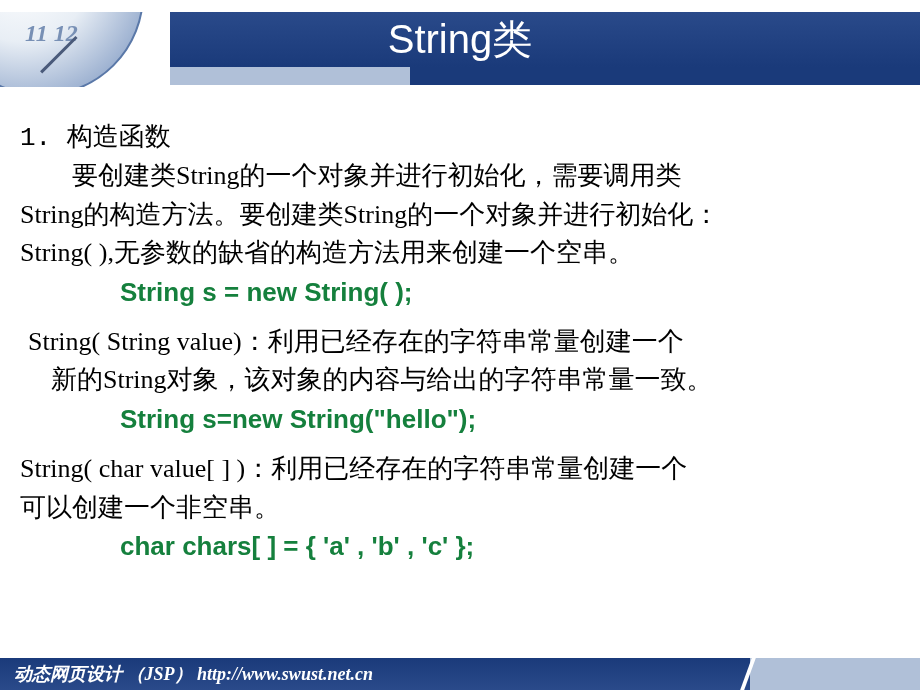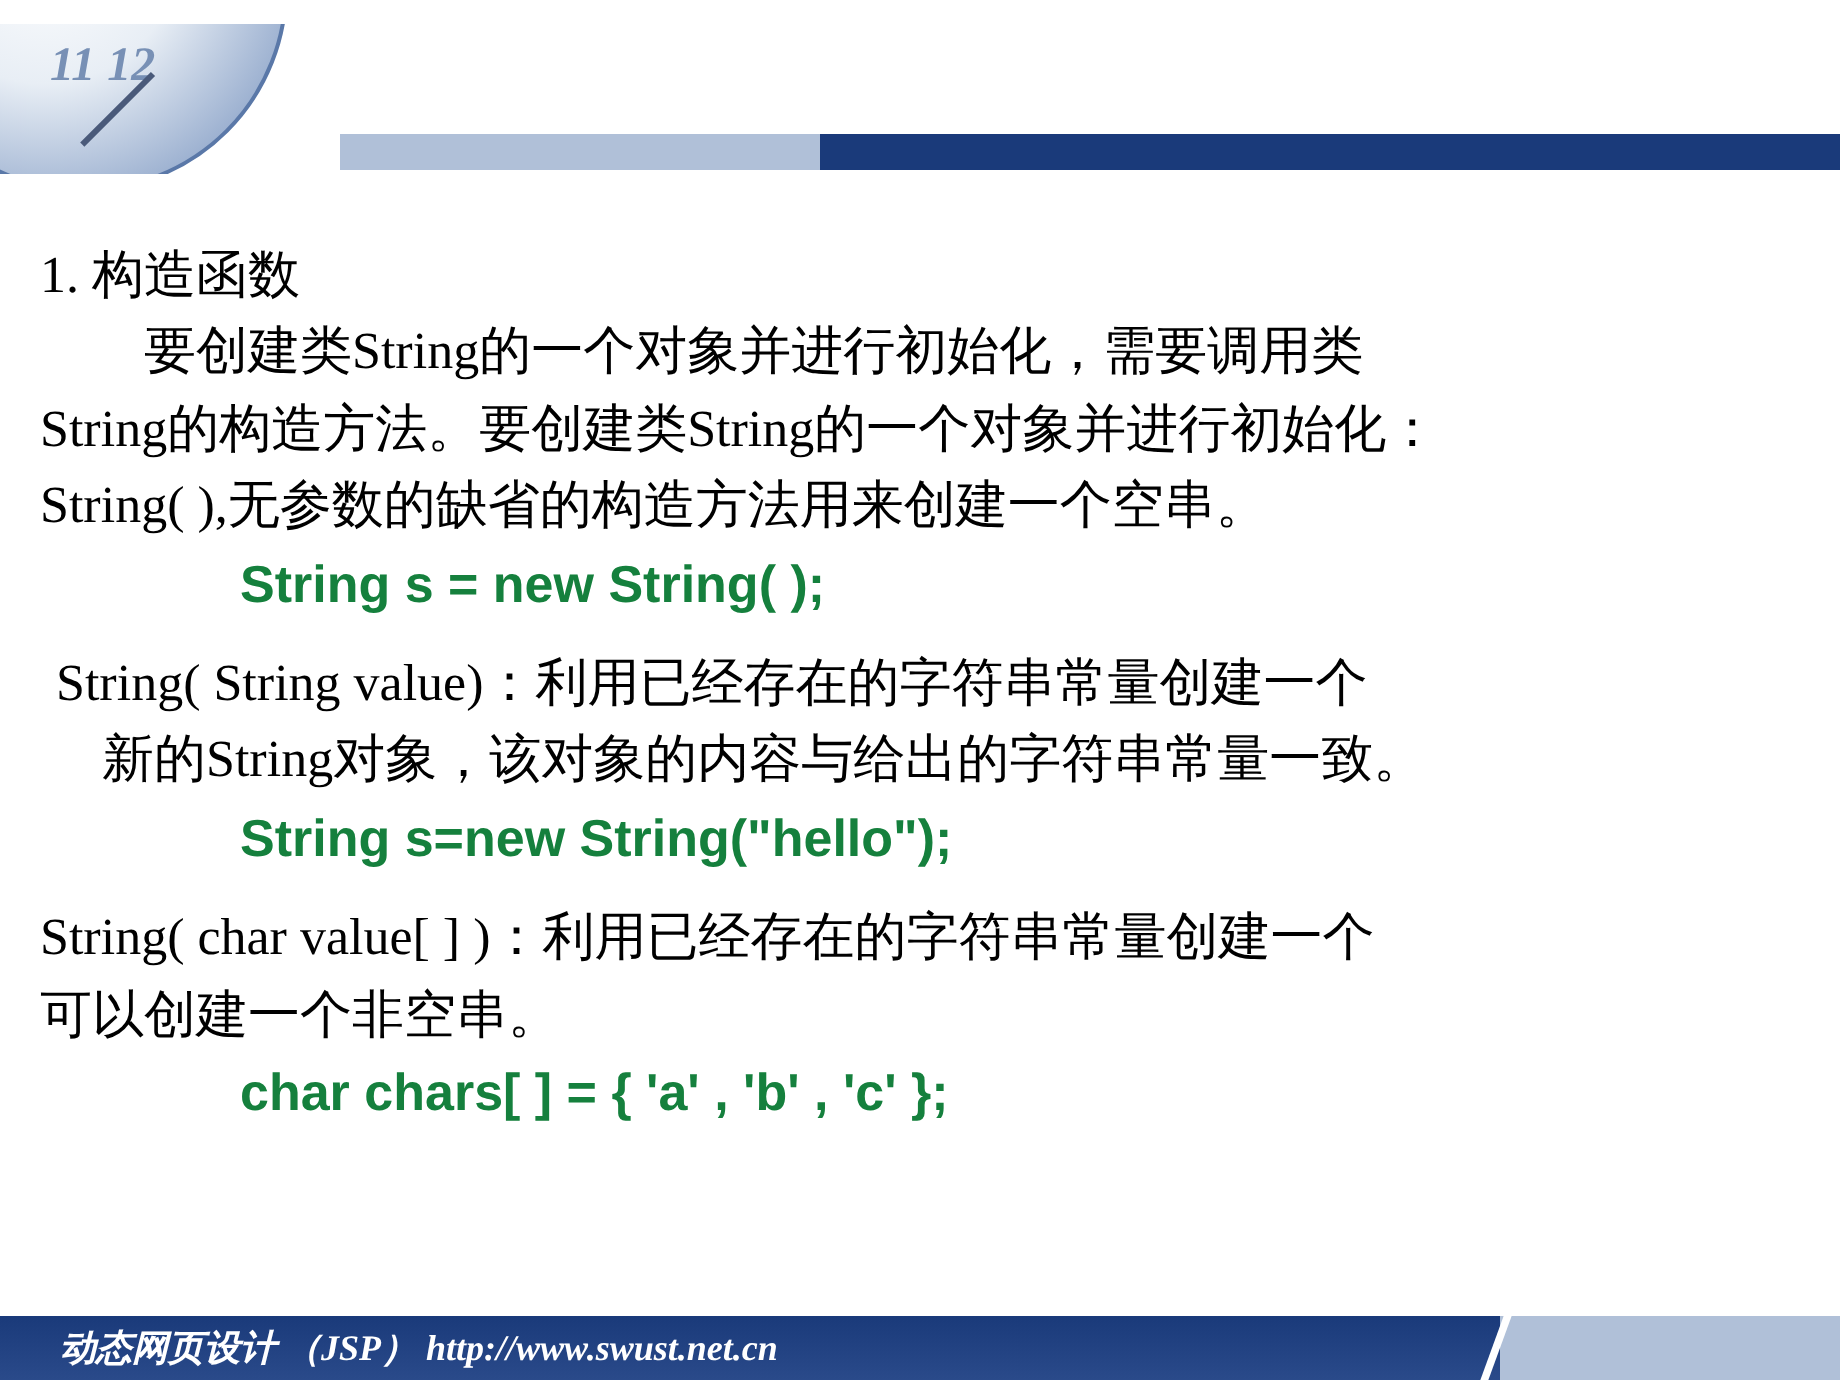--- a/index.html
+++ b/index.html
@@ -116,20 +116,21 @@
       left: 20px;
       right: 20px;
       font-size: 26px;
       line-height: 1.4;
       color: #000000;
       font-family: "SimSun", serif;
     }
     
     .section-title {
       margin-bottom: 0;
+      font-family: Liberation Mono, monospace;
     }
     
     .indent {
       text-indent: 2em;
     }
     
     .code-red {
       color: #15803d;
       font-family: Arial, sans-serif;
       font-weight: bold;
@@ -147,21 +148,21 @@
     
     .footer {
       position: absolute;
       bottom: 0;
       left: 0;
       right: 0;
       height: 32px;
       background: linear-gradient(to bottom, #1a3a7a 0%, #2a4a8a 100%);
       display: flex;
       align-items: center;
-      padding-left: 30px;
+      padding-left: 14px;
     }
     
     .footer-text {
       color: #ffffff;
       font-size: 18px;
       font-style: italic;
       font-weight: bold;
       font-family: "KaiTi", "SimSun", serif;
     }
     
@@ -185,20 +186,23 @@
     }
   </style>
 </head>
 <body>
 
 <div class="header-bg">
   <div class="clock-decoration">
     <div class="clock-circle"></div>
     <div class="clock-numbers">11  12</div>
     <div class="clock-hand"></div>
+  </div>
+  <div class="title-bar">
+    <span class="title-text">String类</span>
   </div>
   <div class="sub-bar">
     <div class="sub-bar-left"></div>
     <div class="sub-bar-mid1"></div>
     <div class="sub-bar-mid2"></div>
   </div>
 </div>
 
 <div class="content">
   <div class="section-title para">1. 构造函数</div>

